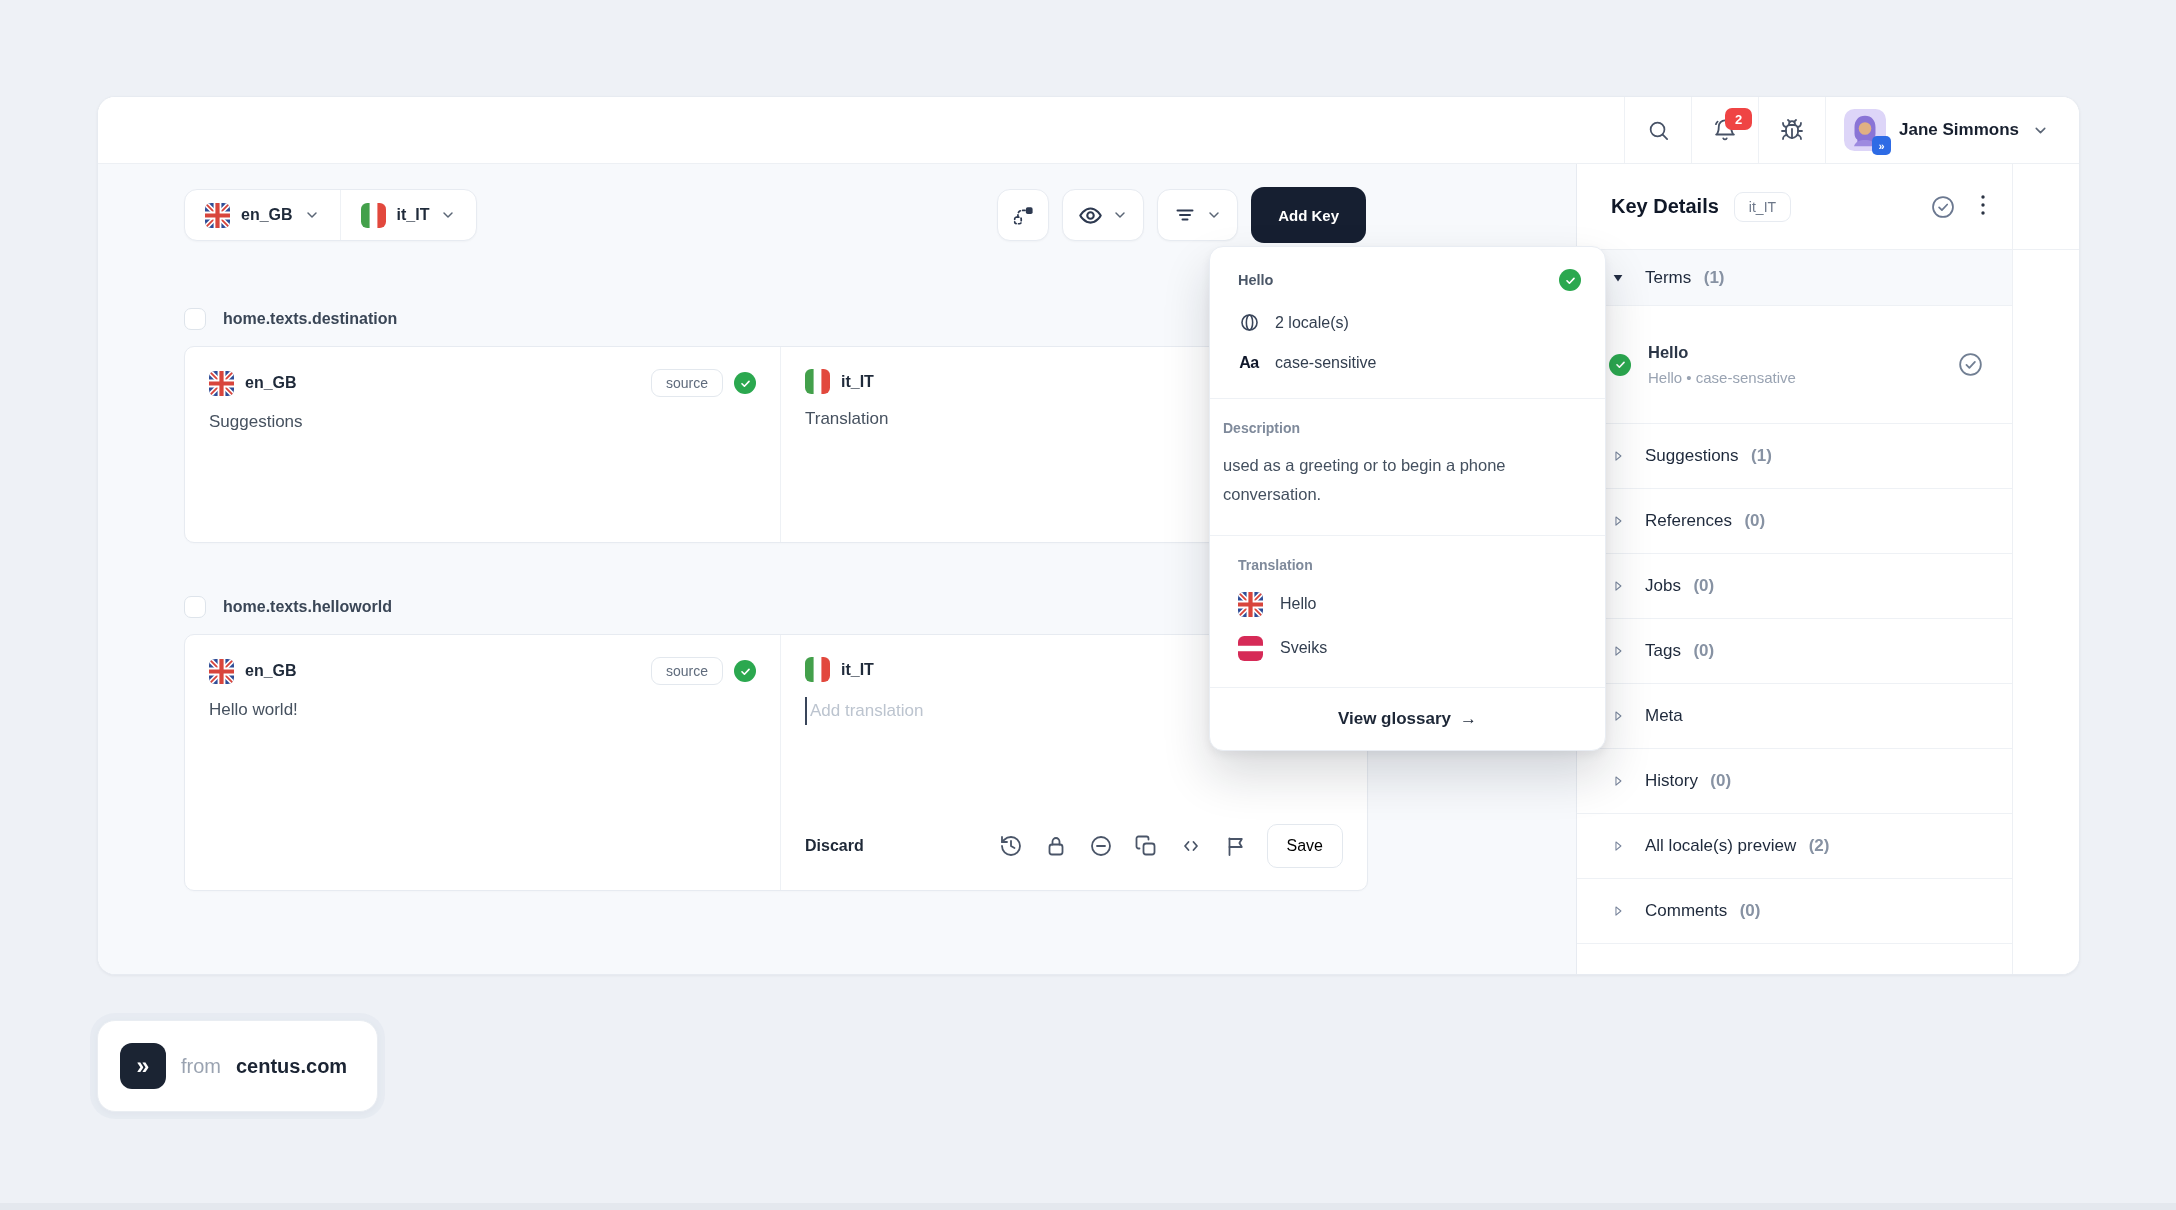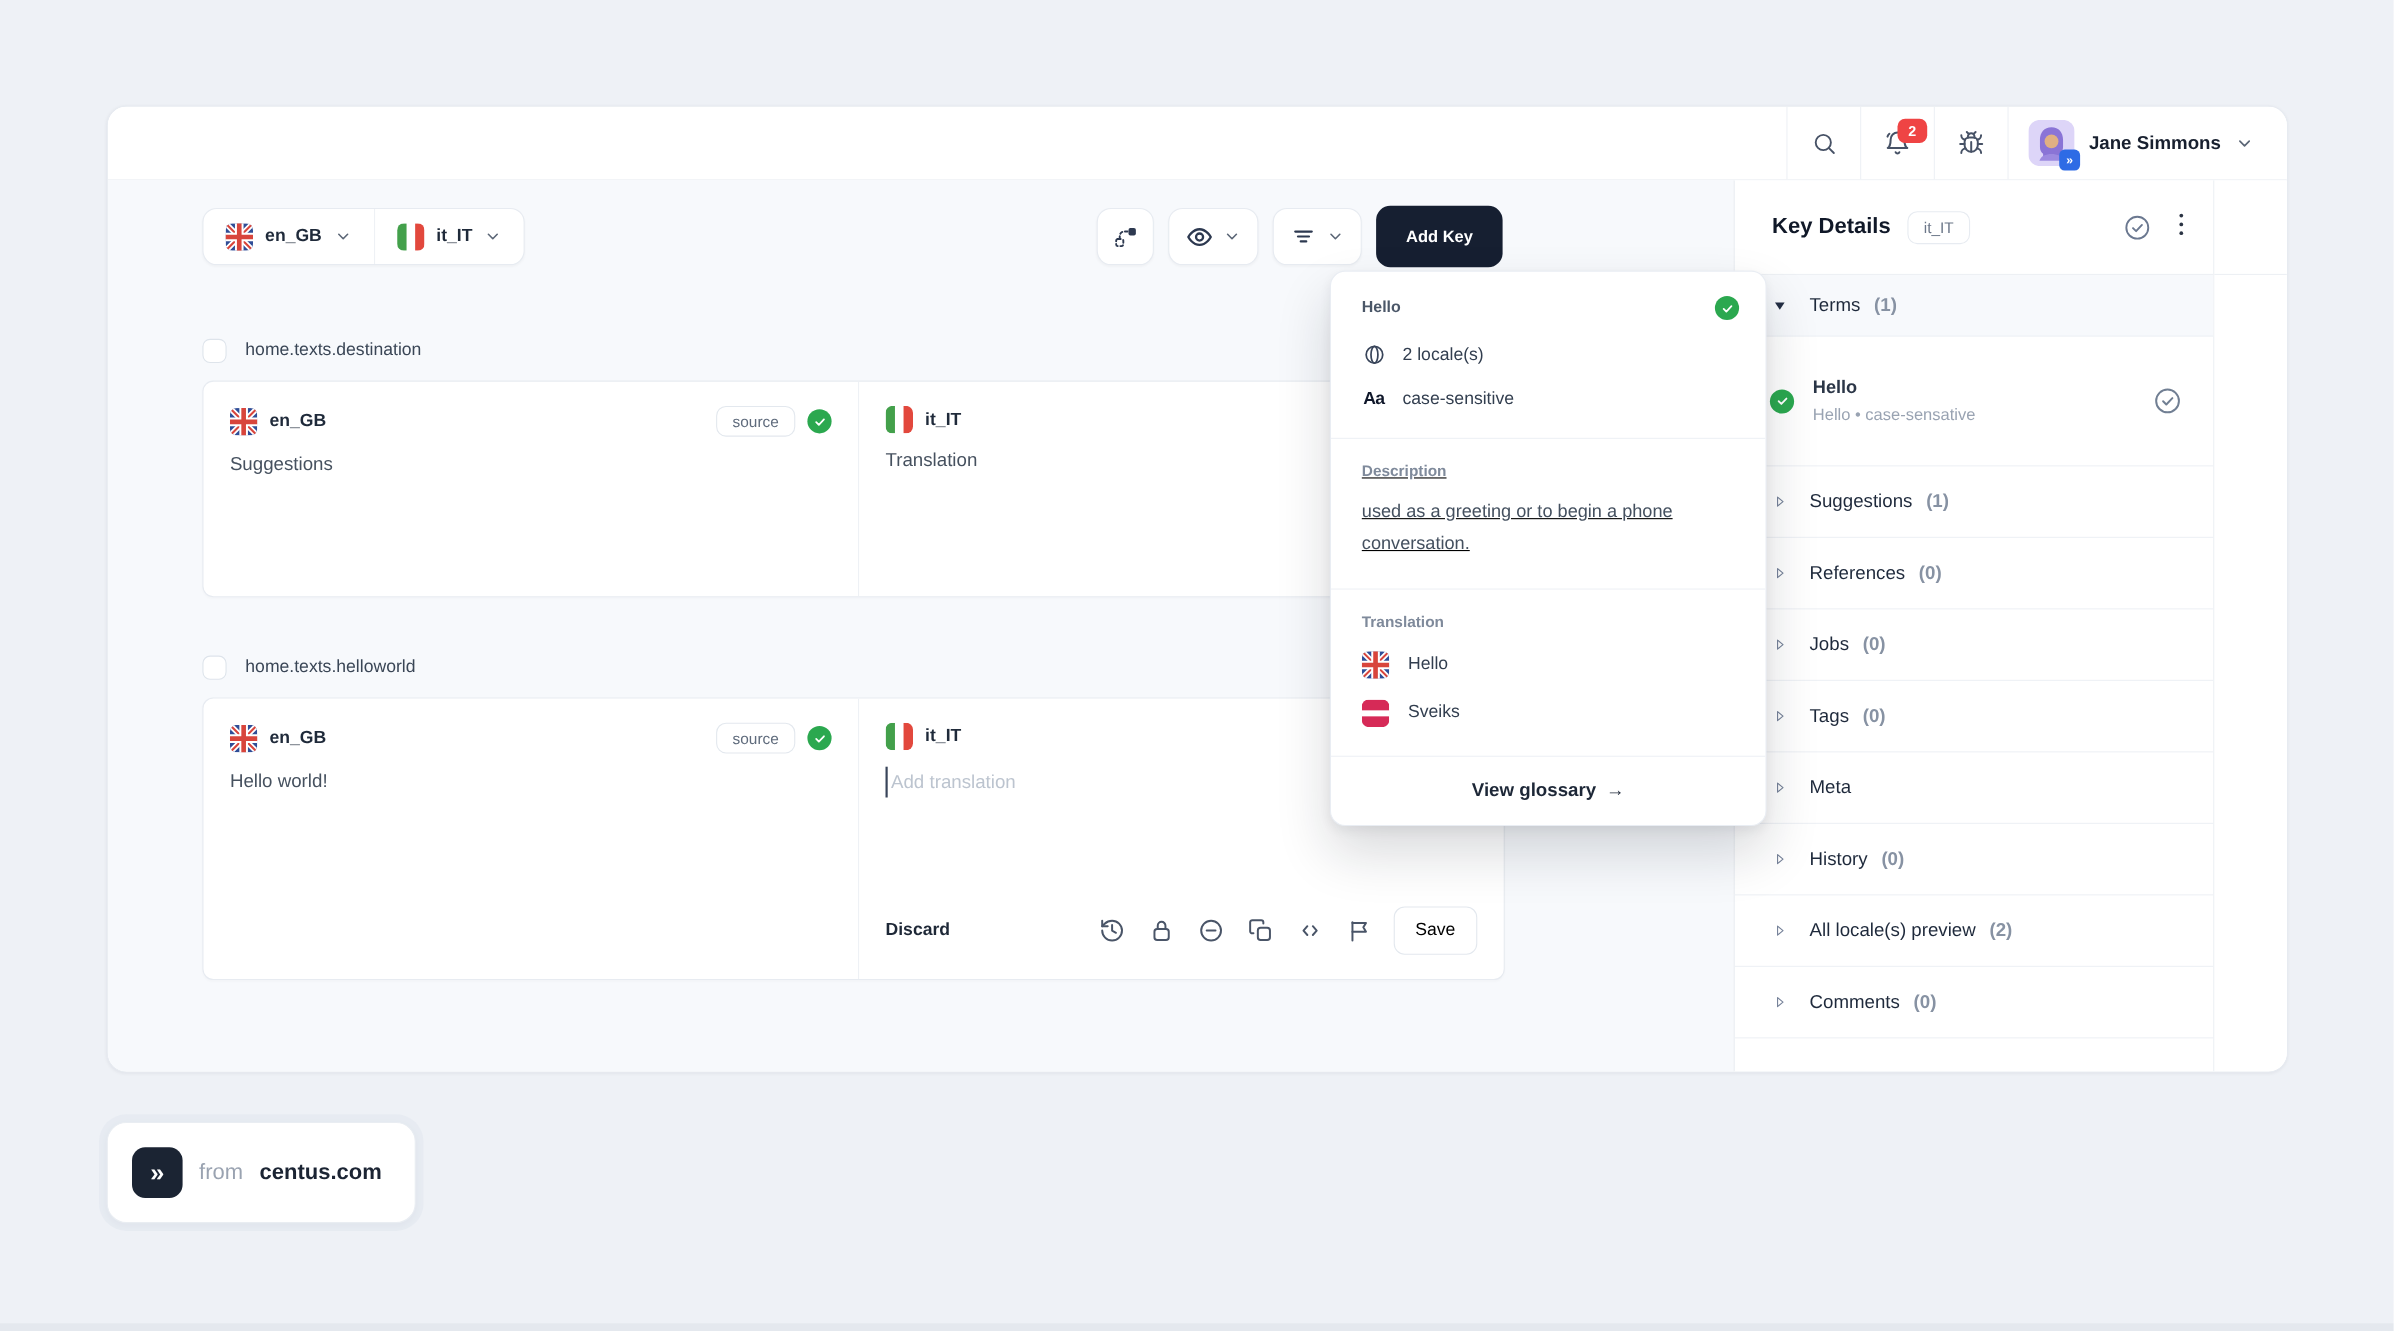--- a/index.html
+++ b/index.html
@@ -40,21 +40,21 @@
   .locale-seg + .locale-seg { border-left:1px solid #eef1f5; }
   .locale-label { font-size:16px; font-weight:700; color:#1f2a3a; }
   .flag { width:25px; height:25px; flex:none; display:block; }
   .flag-sm { width:25px; height:25px; }
   .toolbar-right { margin-left:auto; display:flex; align-items:center; gap:13px; }
   .icon-btn { background:#fff; border:1px solid #e7ebf1; border-radius:13px; height:52px; display:flex; align-items:center; justify-content:center; gap:9px; color:#2d3950; padding:0 15px; cursor:pointer; box-shadow:0 1px 2px rgba(16,24,40,.03); }
   .add-key { height:56px; border:none; border-radius:13px; background:#161f31; color:#fff; font-size:15px; font-weight:600; padding:0 27px; display:flex; align-items:center; cursor:pointer; }
 
   
   .listarea { padding:65px 0 0 86px; }
-  .key-label-row { display:flex; align-items:center; gap:17px; margin-bottom:16px; }
+  .key-label-row { display:flex; align-items:center; gap:17px; margin-bottom:16px;font-weight:bold; }
   .checkbox { width:22px; height:22px; border-radius:7px; background:#fff; border:1.5px solid #dee4eb; cursor:pointer; flex:none; }
   .key-name { font-size:16px; color:#3a4656; }
   .key-card { width:1184px; border:1px solid #e7ebf1; background:#fff; border-radius:10px; display:flex; box-shadow:0 1px 2px rgba(16,24,40,.02); overflow:hidden; }
   .card1 { height:197px; margin-bottom:53px; }
   .card2 { height:257px; }
   .cell { padding:22px 24px; }
   .cell-src { width:595px; flex:none; }
   .cell-tgt { flex:1; border-left:1px solid #eef1f5; display:flex; flex-direction:column; }
   .cell-head { display:flex; align-items:center; gap:11px; }
   .cell-locale { font-size:16px; font-weight:700; color:#1f2a3a; }
@@ -97,21 +97,21 @@
   .popover { position:absolute; left:1209px; top:246px; width:397px; background:#fff; border:1px solid #e9edf3; border-radius:14px;
              box-shadow:0 24px 48px rgba(16,24,40,.16), 0 4px 10px rgba(16,24,40,.06); z-index:5; overflow:hidden; }
   .pop-s1 { padding:22px 24px 26px 28px; }
   .pop-title-row { display:flex; align-items:flex-start; }
   .pop-title { font-size:14.5px; font-weight:600; color:#4b5768; padding-top:3px; }
   .pop-title-row .gcheck { margin-left:auto; }
   .pop-row { display:flex; align-items:center; gap:15px; margin-top:21px; font-size:16px; color:#323e4f; }
   .pop-ic { width:22px; display:flex; justify-content:center; color:#39455a; flex:none; }
   .aa-glyph { font-size:16px; font-weight:700; color:#0f172a; letter-spacing:-.5px; }
   .pop-div { height:1px; background:#eef1f5; }
-  .pop-s2 { padding:21px 28px 26px;text-decoration:underline; }
+  .pop-s2 { padding:21px 13px 26px; }
   .pop-label { font-size:14px; font-weight:600; color:#7f8a9b; }
   .pop-desc { margin-top:15px; font-size:16.5px; line-height:1.75; color:#44505f; max-width:330px; }
   .pop-s3 { padding:21px 28px 26px; }
   .pop-trow { display:flex; align-items:center; gap:17px; margin-top:19px; font-size:16px; color:#323e4f; }
   .pop-footer { border-top:1px solid #eef1f5; height:63px; display:flex; align-items:center; justify-content:center; gap:9px;
                 font-size:17px; font-weight:700; color:#1d2737; cursor:pointer; }
 
   
   .centus { position:absolute; left:97px; top:1020px; height:92px; border-radius:18px; background:#fff; border:1px solid #e9edf2;
             box-shadow:0 0 0 7px rgba(222,229,238,.45), 0 2px 6px rgba(16,24,40,.05);

